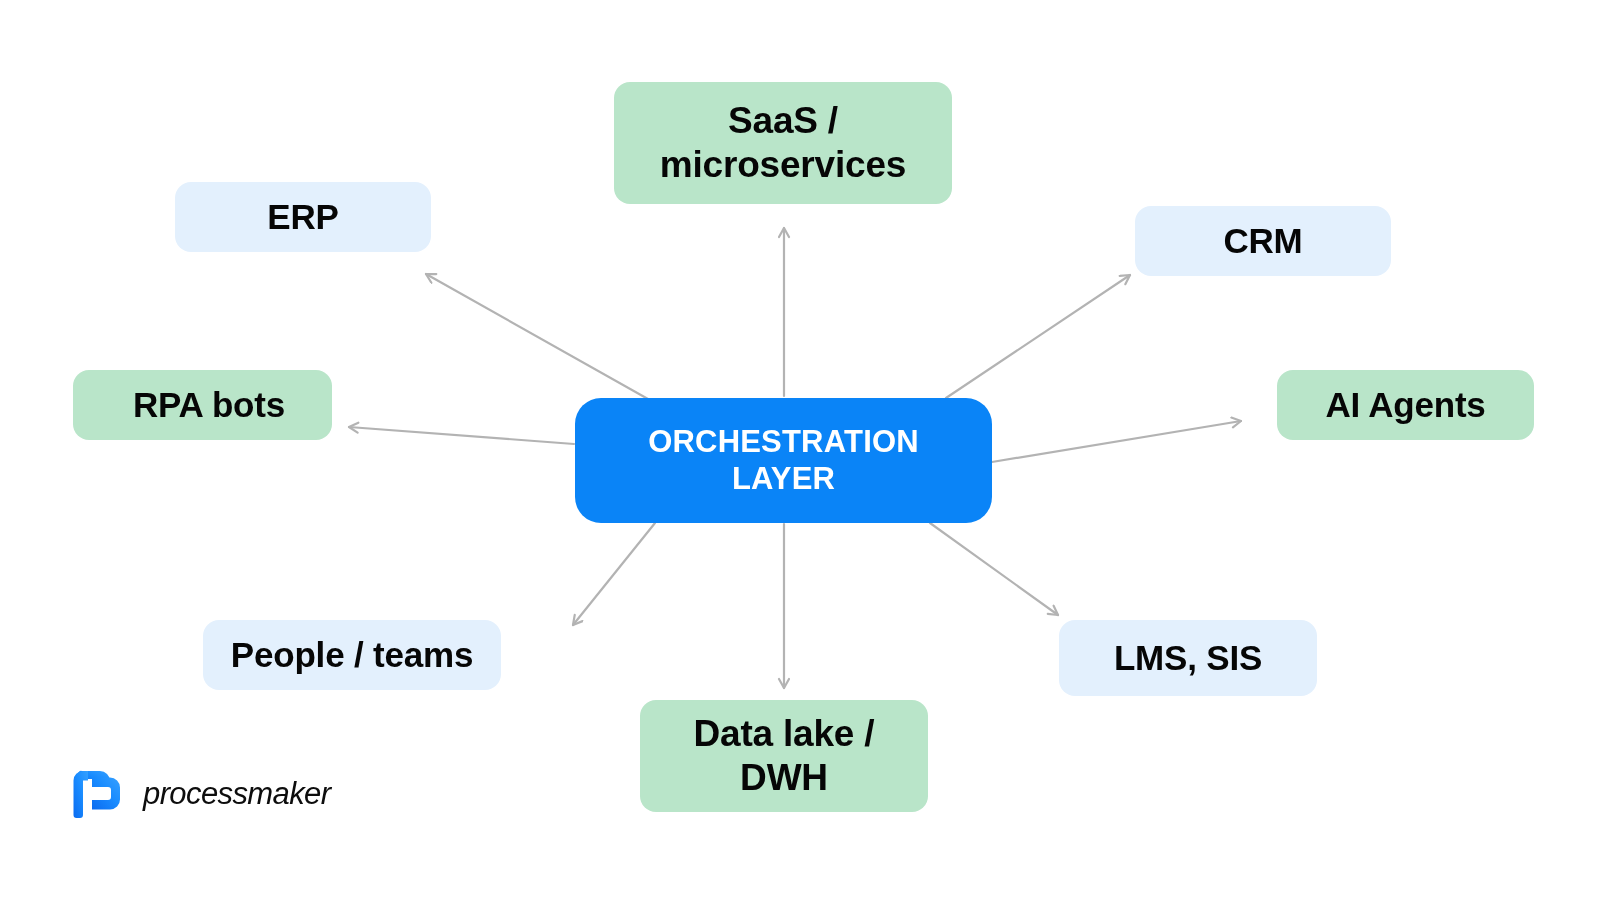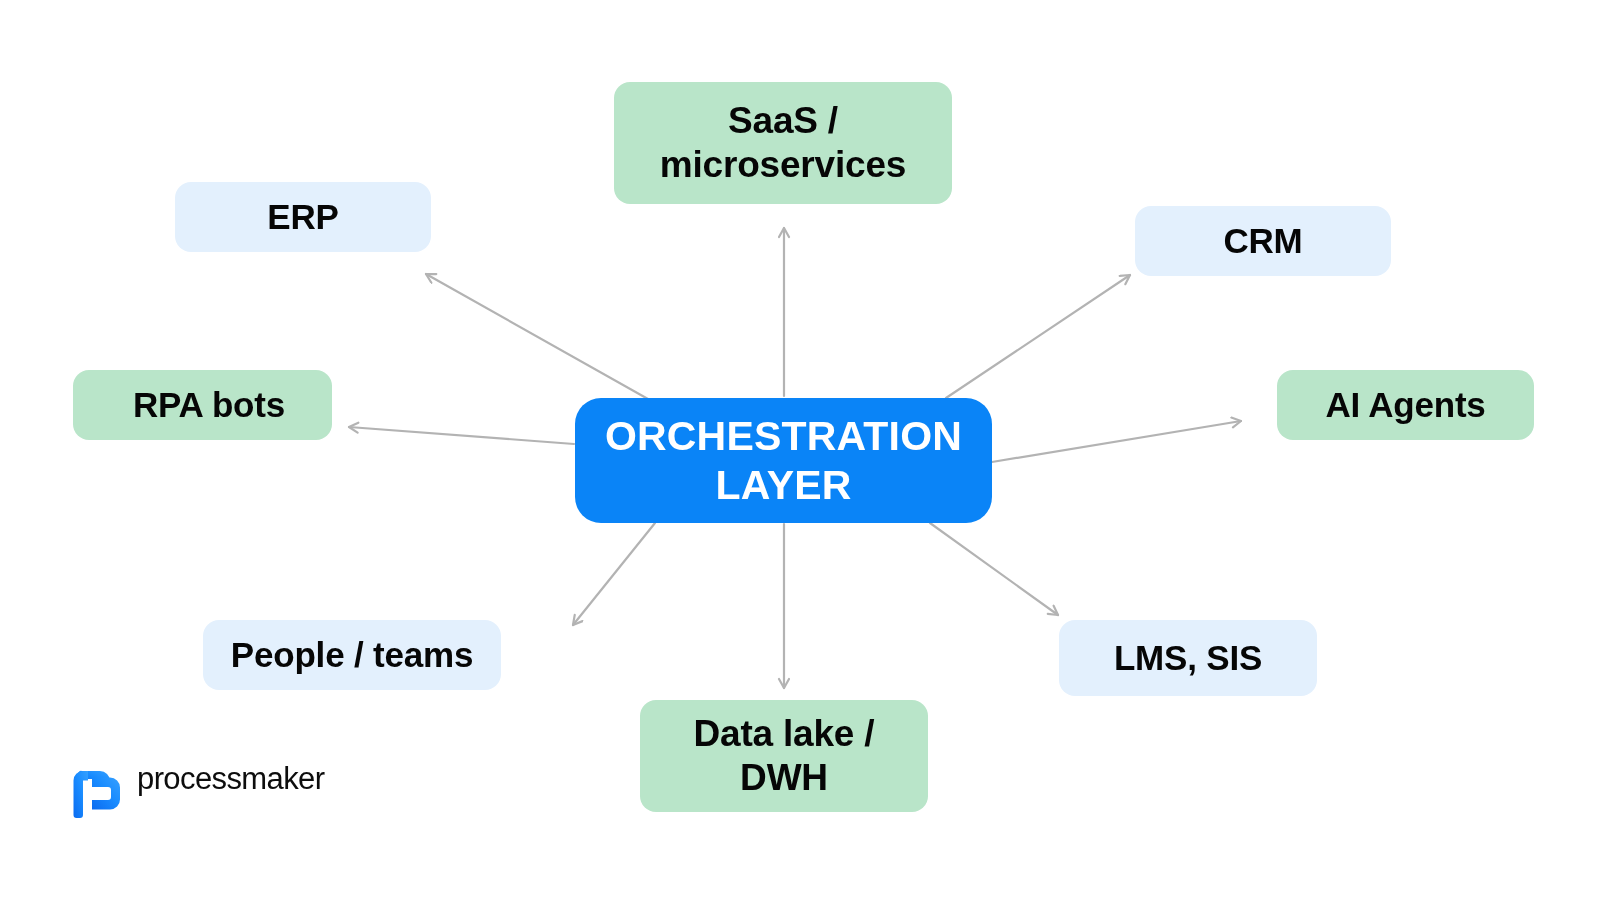--- a/index.html
+++ b/index.html
@@ -48,33 +48,34 @@
     border-radius: 26px;
     letter-spacing: 0.2px;
   }
 
   
   #node-saas      { left: 614px;  top: 82px;  width: 338px; height: 122px; font-size: 37px; }
   #node-erp       { left: 163px;  top: 182px; width: 256px; height: 70px;  font-size: 35px; margin-left: 12px; }
   #node-crm       { left: 1135px; top: 182px; width: 256px; height: 70px;  font-size: 35px; margin-top: 24px; }
   #node-rpa       { left: 73px;   top: 370px; width: 259px; height: 70px;  font-size: 35px; padding-left: 23px; }
   #node-ai        { left: 1277px; top: 370px; width: 257px; height: 70px;  font-size: 35px; }
-  #node-center    { left: 575px;  top: 398px; width: 417px; height: 125px; font-size: 41px; }
+  #node-center    { left: 575px;  top: 398px; width: 417px; height: 125px; font-size: 31px; }
   #node-people    { left: 203px;  top: 620px; width: 298px; height: 70px;  font-size: 35px; }
   #node-lms       { left: 1059px; top: 620px; width: 258px; height: 76px;  font-size: 35px; }
   #node-datalake  { left: 640px;  top: 700px; width: 288px; height: 112px; font-size: 37px; }
 
   
   #logo {
     position: absolute;
     left: 70px;
     top: 763px;
     display: flex;
-    align-items: flex-start;
-    gap: 13px;
+    align-items: center;
+    gap: 19px;
+    font-style: italic;
   }
   #logo-mark {
     width: 54px;
     height: 60px;
     flex: 0 0 auto;
   }
   #logo-word {
     font-size: 31px;
     font-weight: 400;
     color: #0d0d0d;

